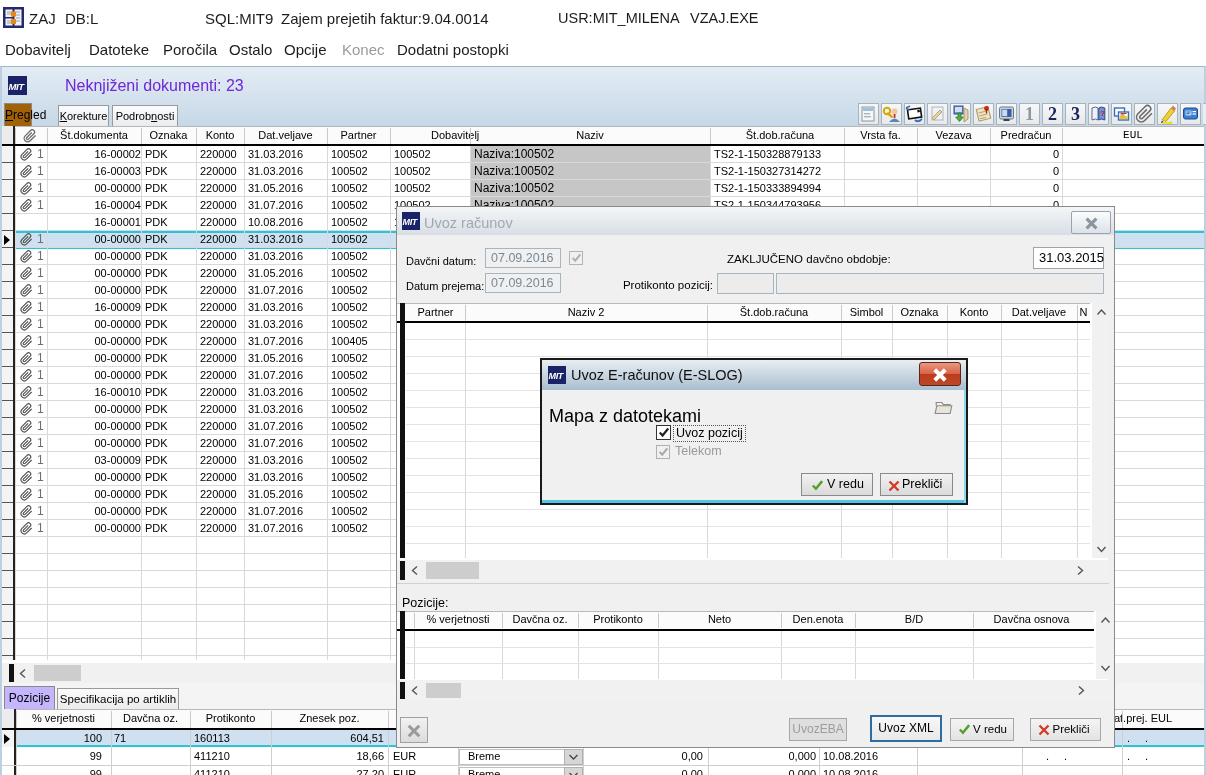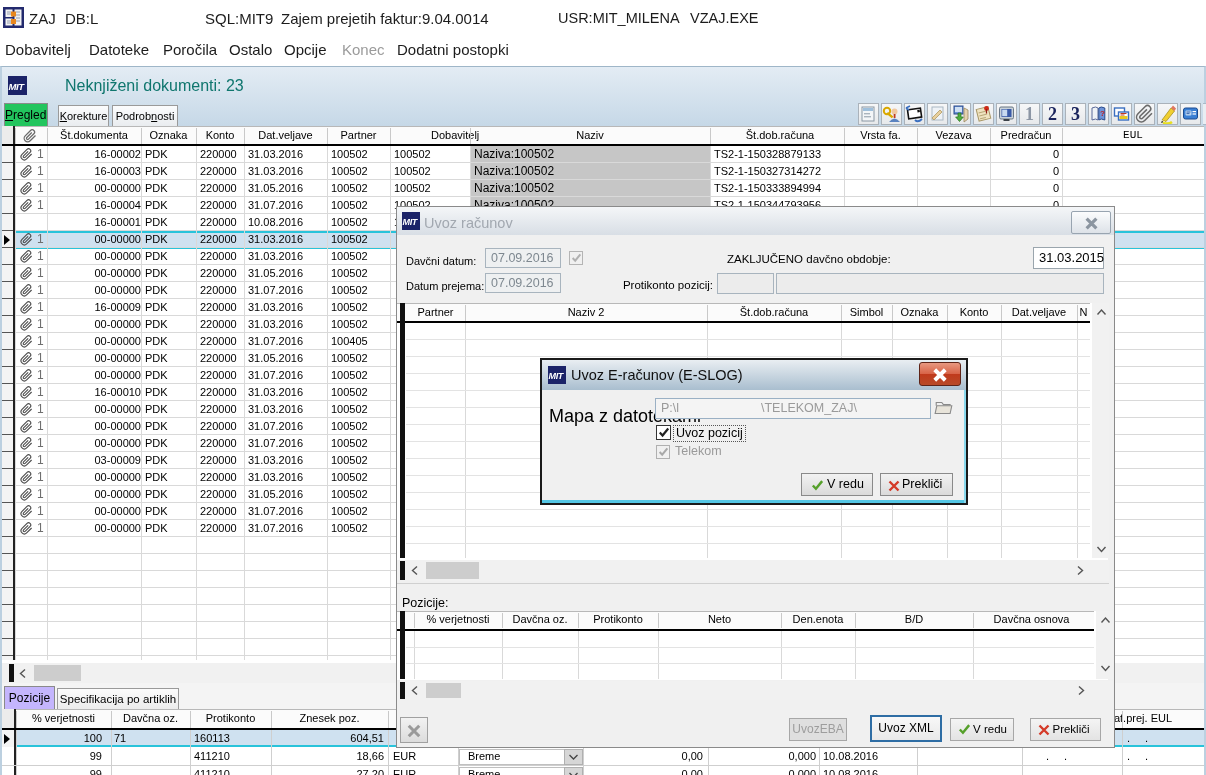--- a/index.html
+++ b/index.html
@@ -59,22 +59,22 @@
 <div class="a" style="left:163px;top:41px;font-size:15px;color:#1c1c1c;white-space:nowrap;">Poročila</div>
 <div class="a" style="left:229px;top:41px;font-size:15px;color:#1c1c1c;white-space:nowrap;">Ostalo</div>
 <div class="a" style="left:284px;top:41px;font-size:15px;color:#1c1c1c;white-space:nowrap;">Opcije</div>
 <div class="a" style="left:342px;top:41px;font-size:15px;color:#9b9b9b;white-space:nowrap;">Konec</div>
 <div class="a" style="left:397px;top:41px;font-size:15px;color:#1c1c1c;white-space:nowrap;">Dodatni postopki</div>
 <div class="a" style="left:0;top:66px;width:1206px;height:709px;border-left:2px solid #bcd0e0;border-right:2px solid #bcd0e0;border-top:1px solid #9fb6c8"></div>
 <div class="a" style="left:2px;top:67px;width:1202px;height:59px;background:linear-gradient(#e3ecf4,#c6d8e7)"></div>
 <svg class="a" style="left:8px;top:76px" width="19" height="19">
       <use href="#mit"></use>
     </svg>
-<div class="a" style="left:65px;top:77px;font-size:16px;color:#0f766e;white-space:nowrap;">Neknjiženi dokumenti: 23</div>
-<div class="a" style="left:4px;top:103px;width:44px;height:23px;background:#22c55e;border:1px solid #8a8a8a;border-bottom:none;font-size:12px;line-height:22px;z-index:3"><u>P</u>regled</div>
+<div class="a" style="left:65px;top:77px;font-size:16px;color:#6d28d9;white-space:nowrap;">Neknjiženi dokumenti: 23</div>
+<div class="a" style="left:4px;top:103px;width:28px;height:23px;background:#a16207;border:1px solid #8a8a8a;border-bottom:none;font-size:12px;line-height:22px;z-index:3"><u>P</u>regled</div>
 <div class="a" style="left:58px;top:105px;width:51px;height:21px;background:linear-gradient(#fbfcfd,#e9ecef);border:1px solid #9a9a9a;border-bottom:none;font-size:11px;text-align:center;line-height:20px"><u>K</u>orekture</div>
 <div class="a" style="left:112px;top:105px;width:66px;height:21px;background:linear-gradient(#fbfcfd,#e9ecef);border:1px solid #9a9a9a;border-bottom:none;font-size:11px;text-align:center;line-height:20px">Podrob<u>n</u>osti</div>
 <div class="a" style="left:858px;top:103px;width:21px;height:22px;background:linear-gradient(#f6f7f8,#e7e9eb);border:1px solid #aab2ba"><svg width="19" height="20" viewBox="0 0 19 20">
         <rect x="3" y="3" width="12" height="14" fill="#f4f6f8" stroke="#8a97a4"></rect>
         <rect x="4" y="4" width="10" height="3" fill="#9fc0dc"></rect>
         <rect x="5" y="9" width="6" height="1.4" fill="#aab4bd"></rect>
         <rect x="5" y="12" width="7" height="1.4" fill="#aab4bd"></rect>
       </svg></div>
 <div class="a" style="left:881px;top:103px;width:21px;height:22px;background:linear-gradient(#f6f7f8,#e7e9eb);border:1px solid #aab2ba"><svg width="19" height="20" viewBox="0 0 19 20">
         <circle cx="5" cy="7" r="3.2" fill="none" stroke="#d9a800" stroke-width="2"></circle>
@@ -713,24 +713,20 @@
           <use href="#mit"></use>
         </svg>
   <div class="a" style="left:29px;top:7px;font-size:14.5px;color:#101010;white-space:nowrap">Uvoz E-računov (E-SLOG)</div>
   <div class="a" style="left:377px;top:2px;width:42px;height:24px;background:linear-gradient(#e89880 0%,#d86448 49%,#c03a1c 51%,#b84a28 100%);border:1px solid #5e2418;border-radius:3px">
    <svg class="a" style="left:13px;top:5px" width="14" height="14" viewBox="0 0 12 12">
             <path d="M1.5 1.5 L10.5 10.5 M10.5 1.5 L1.5 10.5" fill="none" stroke="#fff" stroke-width="3.4"></path>
           </svg>
   </div>
  </div>
  <div class="a" style="left:7px;top:46px;font-size:18px;white-space:nowrap">Mapa z datotekami</div>
- <div class="a" style="left:113px;top:38px;width:276px;height:21px;background:#f4f4f4;border:1px solid #9ab0c4;font-size:12.5px;color:#9a9a9a;line-height:19px">
-        <span style="position:absolute;left:5px">P:\l</span>
-        <span style="position:absolute;left:105px">\TELEKOM_ZAJ\</span>
-      </div>
  <div class="a" style="left:392px;top:39px;width:20px;height:20px"><svg width="20" height="18">
           <use href="#fold"></use>
         </svg></div>
  <div class="a" style="left:114px;top:65px;width:15px;height:15px;background:#fff;border:1px solid #333">
   <svg class="a" style="left:1px;top:1px" width="12" height="11">
           <use href="#chk" style="stroke:#222"></use>
         </svg>
  </div>
  <div class="a" style="left:131px;top:65px;font-size:12.5px;border:1px dotted #555;padding:0 2px;line-height:15px">Uvoz pozicij</div>
  <div class="a" style="left:114px;top:85px;width:14px;height:14px;background:#f0f0f0;border:1px solid #b0b0b0">

